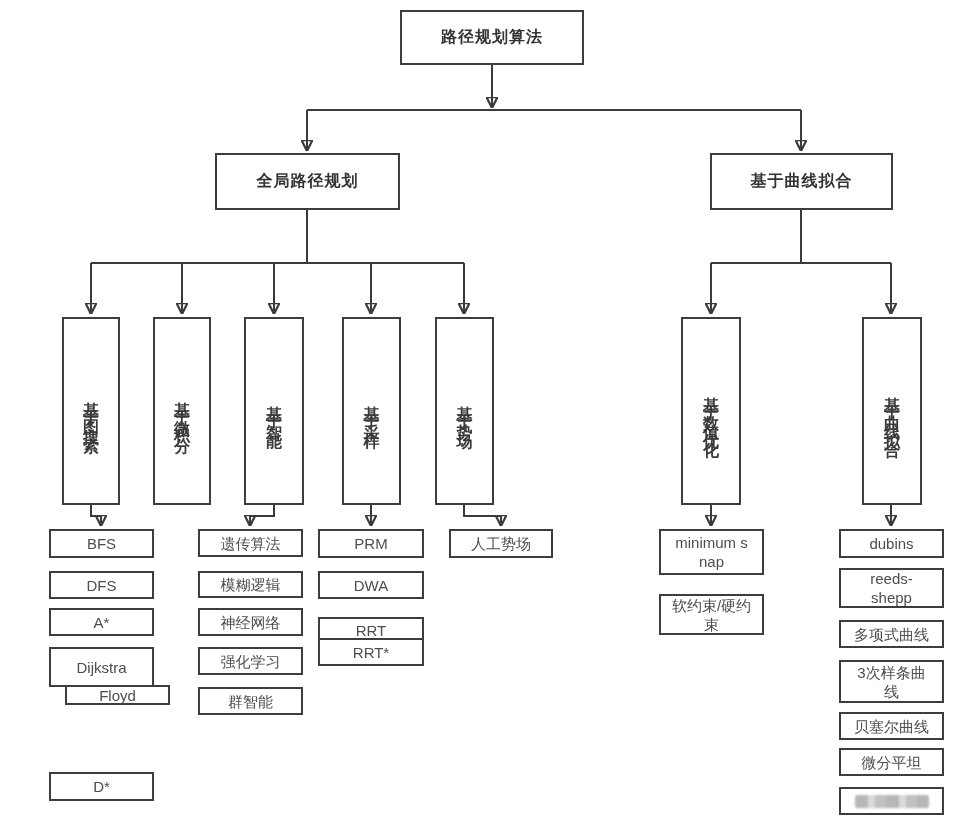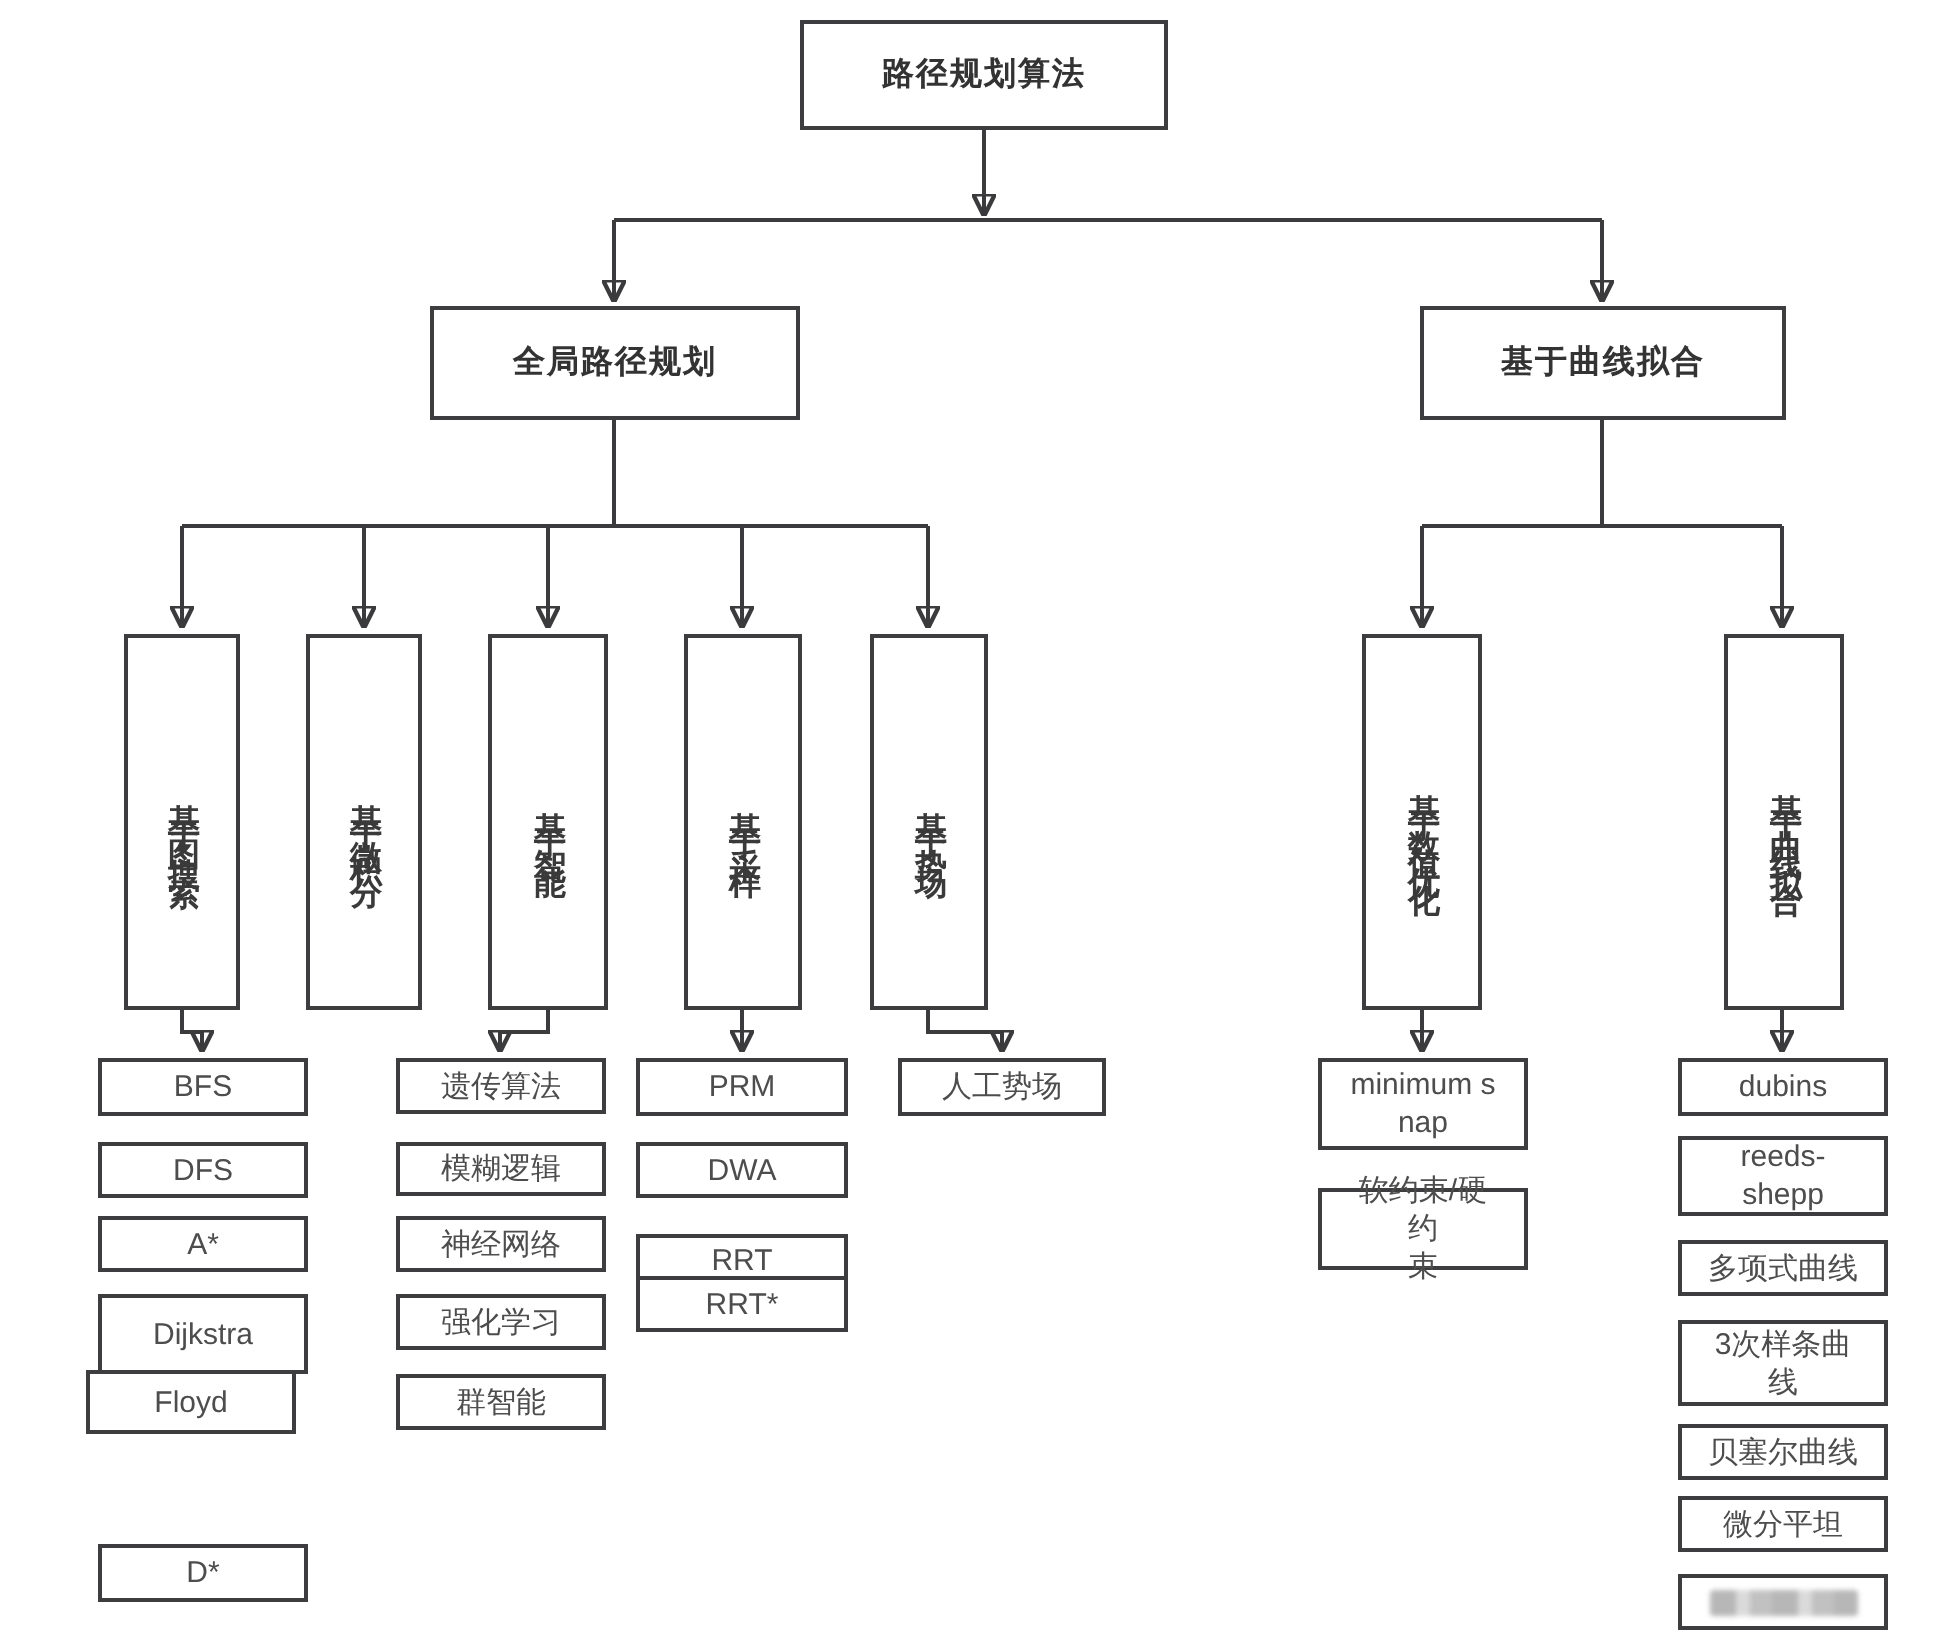--- a/index.html
+++ b/index.html
@@ -5,21 +5,21 @@
   html,body{margin:0;padding:0;background:#ffffff;}
   body{font-family:"Liberation Sans","DejaVu Sans",sans-serif;}
   .canvas{position:relative;width:975px;height:823px;background:#ffffff;overflow:hidden;}
   .edges{position:absolute;left:0;top:0;}
   .edges path{stroke:#3b3b3d;stroke-width:2;fill:none;}
   .box{position:absolute;box-sizing:border-box;border:2px solid #3d3d3f;background:#ffffff;
        display:flex;align-items:center;justify-content:center;text-align:center;}
   .hnode{font-weight:bold;font-size:16px;color:#333333;letter-spacing:1px;}
   .cat .vtext{writing-mode:vertical-rl;text-orientation:upright;font-weight:bold;
        font-size:16px;color:#3a3a3a;letter-spacing:9px;line-height:1;}
-  .leaf{font-size:15px;color:#4d4d4d;line-height:19px;white-space:pre-line;padding:1px 12px;}
+  .leaf{font-size:15px;color:#4d4d4d;line-height:19px;white-space:pre-line;padding:1px 2px;}
   .smudge{width:74px;height:13px;opacity:.55;filter:blur(1.3px);
        background:repeating-linear-gradient(90deg,#7d7d7d 0 13px,#bdbdbd 13px 20px,#8f8f8f 20px 31px);
        border-radius:2px;}
 </style>
 </head>
 <body>
 
 <div class="canvas">
 
   <svg class="edges" width="975" height="823" viewBox="0 0 975 823">
@@ -79,21 +79,21 @@
     <span class="vtext">基于数值优化</span>
   </div>
   <div class="box cat" style="left:862px;top:317px;width:60px;height:188px">
     <span class="vtext">基于曲线拟合</span>
   </div>
 
   <div class="box leaf" style="left:49px;top:529px;width:105px;height:29px">BFS</div>
   <div class="box leaf" style="left:49px;top:571px;width:105px;height:28px">DFS</div>
   <div class="box leaf" style="left:49px;top:608px;width:105px;height:28px">A*</div>
   <div class="box leaf" style="left:49px;top:647px;width:105px;height:40px">Dijkstra</div>
-  <div class="box leaf" style="left:43px;top:685px;width:105px;height:32px">Floyd</div>
+  <div class="box leaf" style="left:65px;top:685px;width:105px;height:20px">Floyd</div>
   <div class="box leaf" style="left:49px;top:772px;width:105px;height:29px">D*</div>
 
   <div class="box leaf" style="left:198px;top:529px;width:105px;height:28px">遗传算法</div>
   <div class="box leaf" style="left:198px;top:571px;width:105px;height:27px">模糊逻辑</div>
   <div class="box leaf" style="left:198px;top:608px;width:105px;height:28px">神经网络</div>
   <div class="box leaf" style="left:198px;top:647px;width:105px;height:28px">强化学习</div>
   <div class="box leaf" style="left:198px;top:687px;width:105px;height:28px">群智能</div>
 
   <div class="box leaf" style="left:318px;top:529px;width:106px;height:29px">PRM</div>
   <div class="box leaf" style="left:318px;top:571px;width:106px;height:28px">DWA</div>

